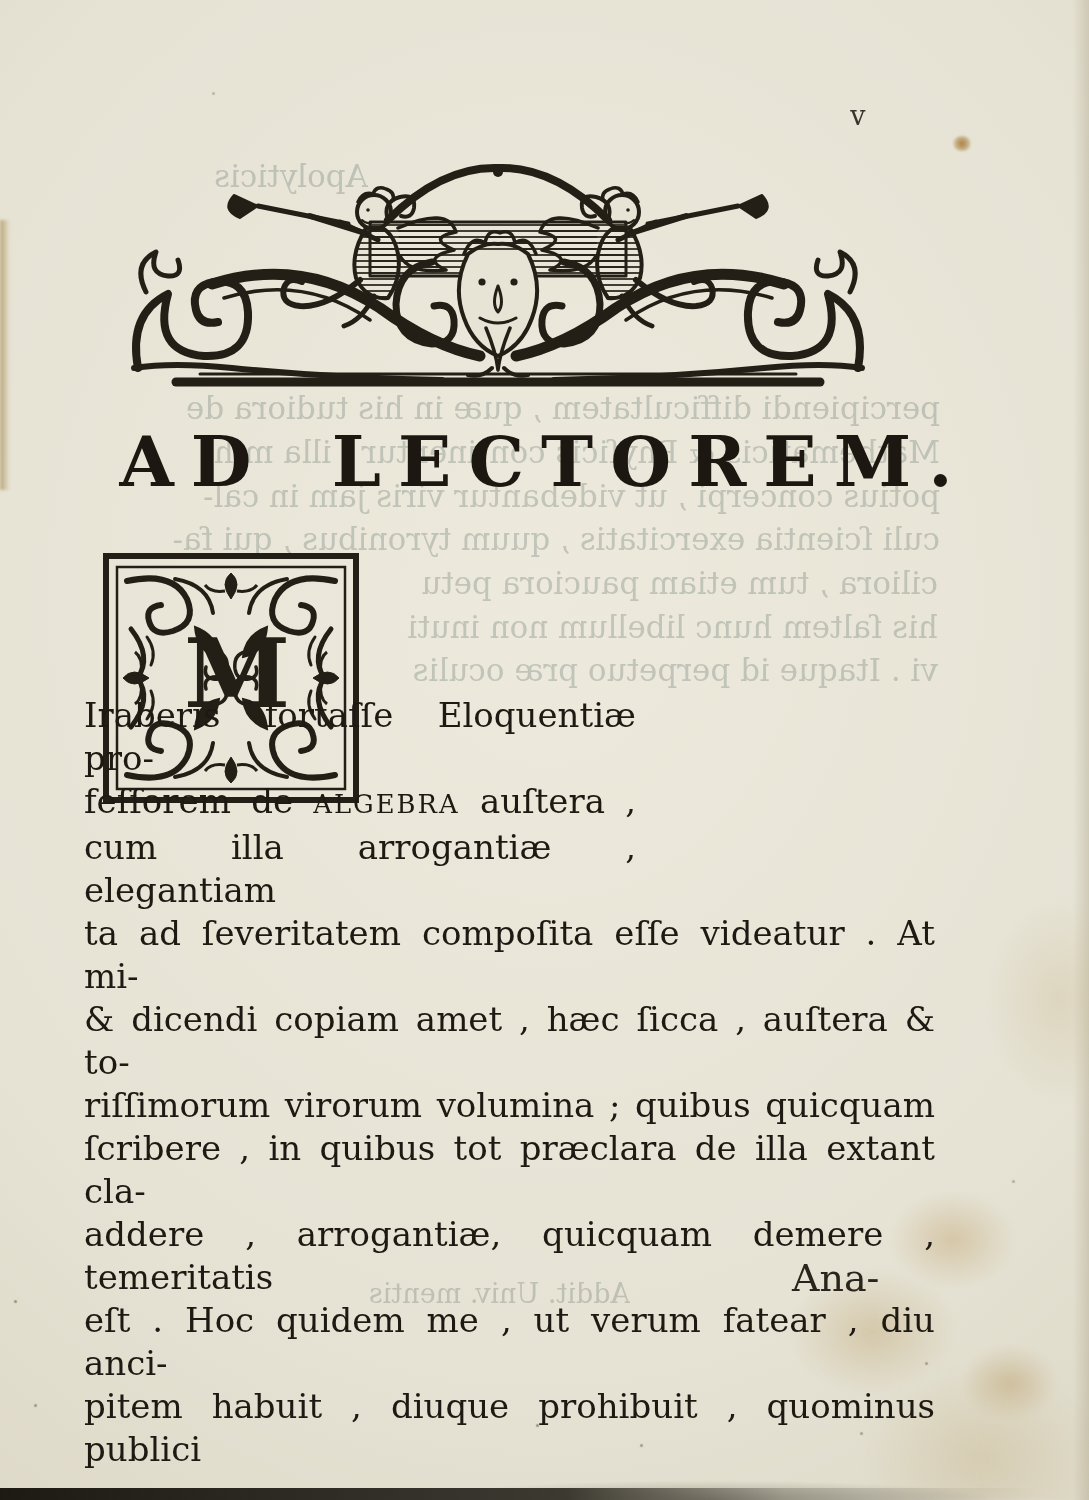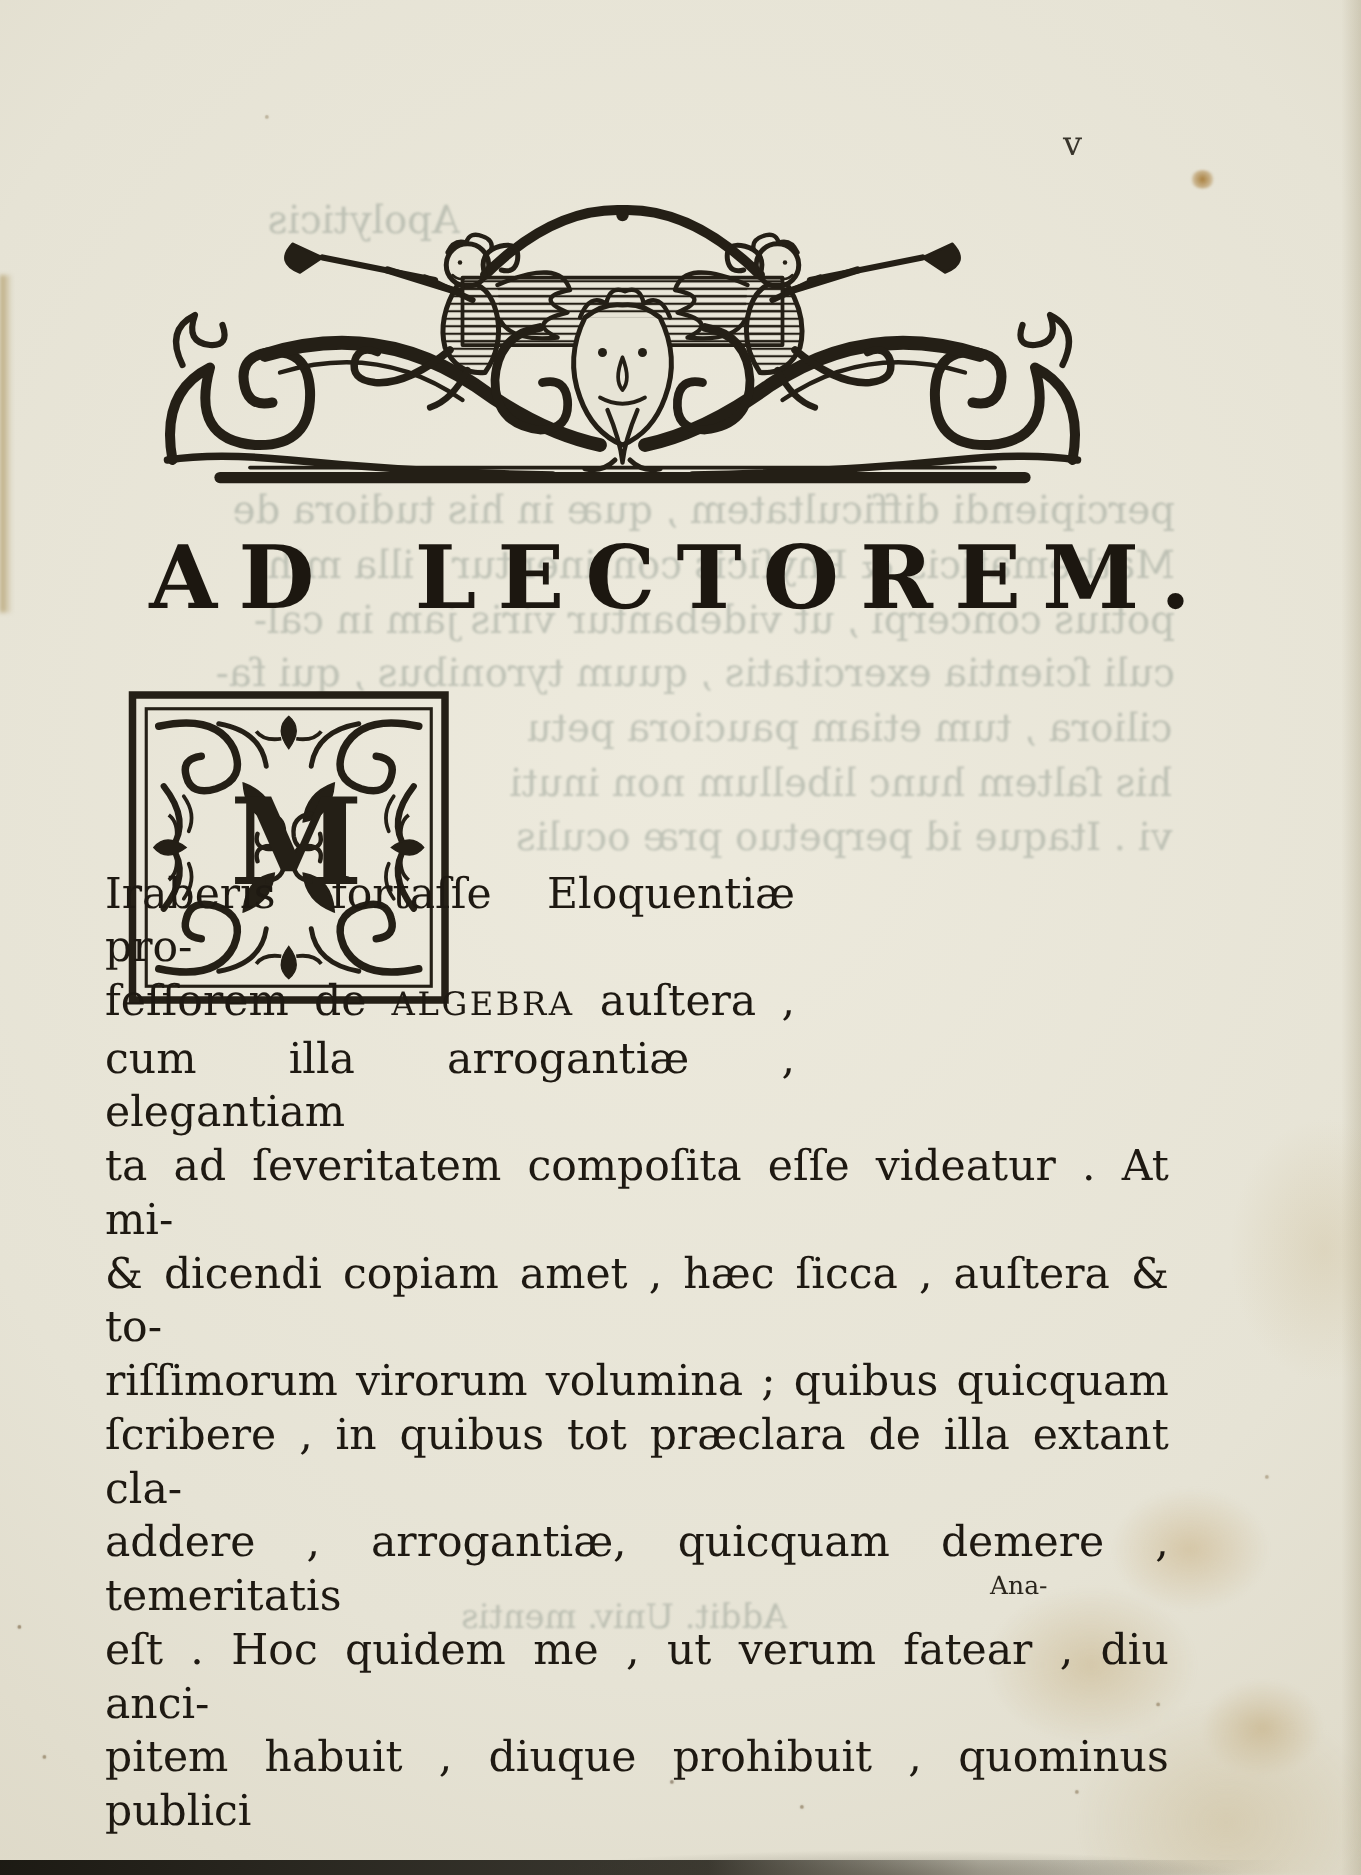--- a/index.html
+++ b/index.html
@@ -67,21 +67,21 @@
     letter-spacing:17px;word-spacing:22px;white-space:nowrap;}
   .initial-block{position:absolute;left:101px;top:551px;width:260px;height:254px;z-index:3;}
   .initial-letter{position:absolute;left:184px;top:619px;width:96px;height:110px;z-index:4;
     font-size:96px;font-weight:bold;color:#241f16;text-align:center;line-height:110px;}
   .bodytext{position:absolute;left:84px;top:694px;width:851px;z-index:3;
     font-size:34px;line-height:43px;color:#1e1912;}
   .bodytext .bl{text-align:justify;text-align-last:justify;word-spacing:2px;}
   .bodytext .indent{width:552px;}
   .sc{text-transform:uppercase;font-size:0.76em;letter-spacing:2px;}
   .catchword{position:absolute;left:792px;top:1256px;z-index:3;
-    font-size:20px;color:#2a251c;}
+    font-size:38px;color:#2a251c;}
 </style>
 </head>
 <body>
 
 <div class="stage">
   <div class="paper"></div>
 
   <div class="edge-strip"></div>
   <div class="right-edge"></div>
   <div class="spot-top"></div>

